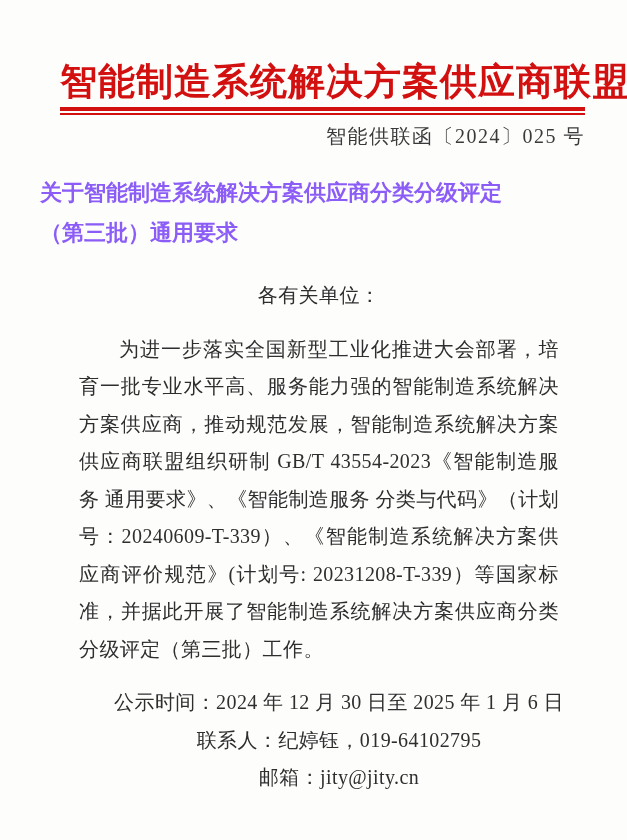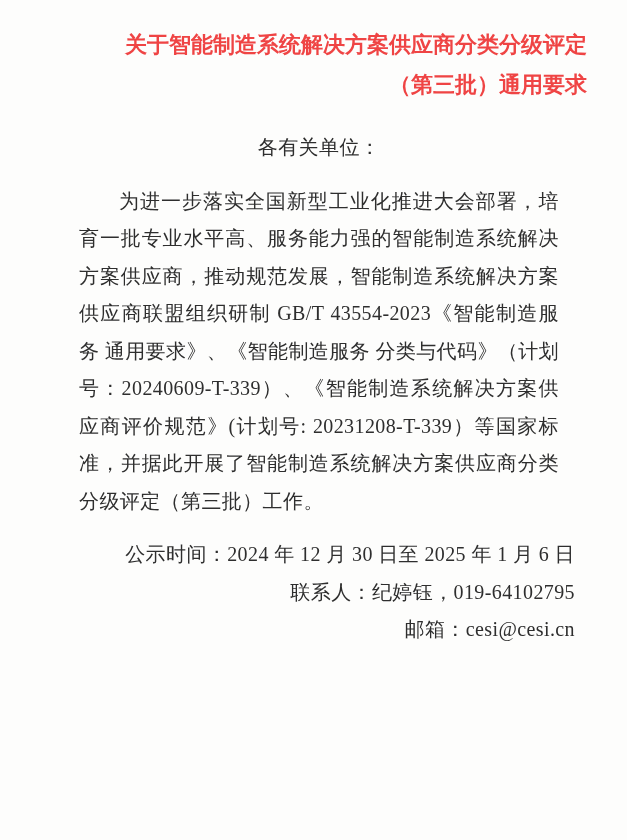--- a/index.html
+++ b/index.html
@@ -48,59 +48,67 @@
     text-align: right;
     font-size: 20px;
     letter-spacing: 1.5px;
     color: #3a3a3a;
     line-height: 24px;
   }
   .doc-title {
     margin: 25px 40px 0 40px;
     font-size: 22px;
     font-weight: bold;
-    text-align: right;
+    text-align: left;
     line-height: 40px;
-    color: #ef4444;
+    color: #8b5cf6;
   }
   .content {
     margin: 24px 52px 0 63px; 
     font-size: 20px;
     line-height: 37.5px;
     letter-spacing: 0.4px;
   }
   .salutation {
     text-align: center;
   }
   .paragraph {
     margin: 16px;
     text-indent: 2em;
     text-align: justify;
     text-justify: inter-ideograph;
   }
   .info-line {
     text-indent: 2em;
-    text-align: right;
+    text-align: center;
   }
 </style>
 </head>
 <body>
 
 <div class="page">
 
+  <div class="letterhead">
+    <h1 class="org-title">智能制造系统解决方案供应商联盟</h1>
+    <div class="double-rule">
+      <div class="thick"></div>
+      <div class="thin"></div>
+    </div>
+    <div class="doc-number">智能供联函〔2024〕025 号</div>
+  </div>
 
   <h2 class="doc-title">
     <span>关于智能制造系统解决方案供应商分类分级评定</span><br>
     <span>（第三批）通用要求</span>
   </h2>
 
   <div class="content">
     <div class="salutation">各有关单位：</div>
 
     <p class="paragraph">为进一步落实全国新型工业化推进大会部署，培育一批专业水平高、服务能力强的智能制造系统解决方案供应商，推动规范发展，智能制造系统解决方案供应商联盟组织研制 GB/T 43554-2023《智能制造服务 通用要求》、《智能制造服务 分类与代码》（计划号：20240609-T-339）、《智能制造系统解决方案供应商评价规范》(计划号: 20231208-T-339）等国家标准，并据此开展了智能制造系统解决方案供应商分类分级评定（第三批）工作。</p>
 
 
     <div class="info-line">公示时间：2024 年 12 月 30 日至 2025 年 1 月 6 日</div>
     <div class="info-line">联系人：纪婷钰，019-64102795</div>
-    <div class="info-line">邮箱：cesi@cesi.cn</div>
+    <div class="info-line">邮箱：jity@jity.cn</div>
   </div>
 
 </div>
 
 </body></html>

